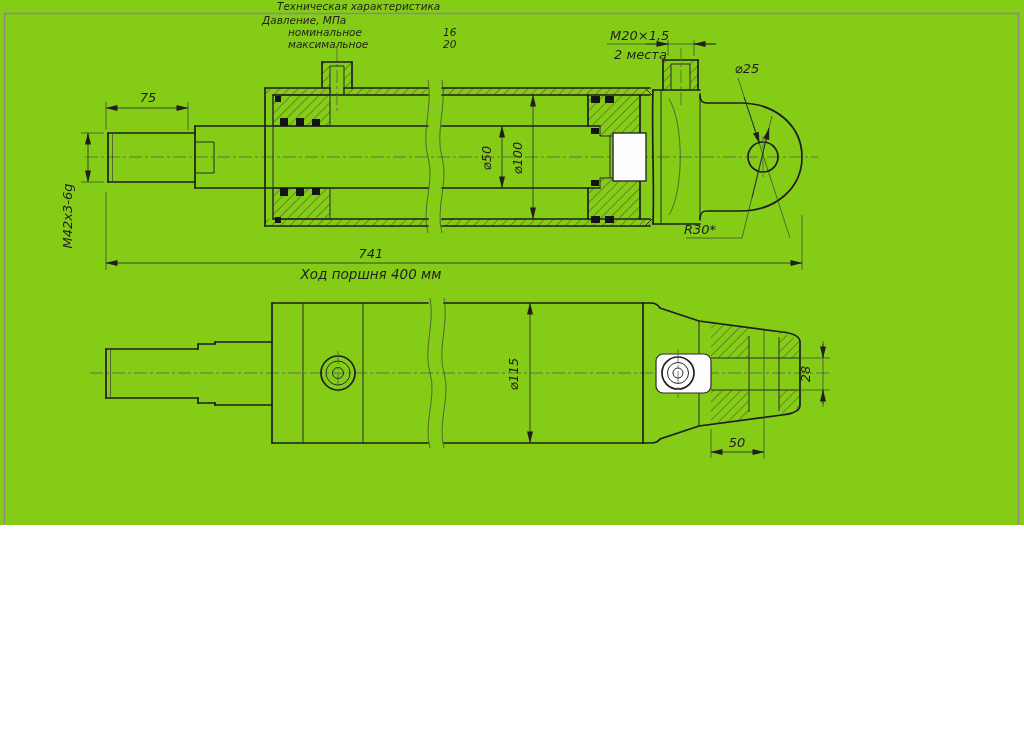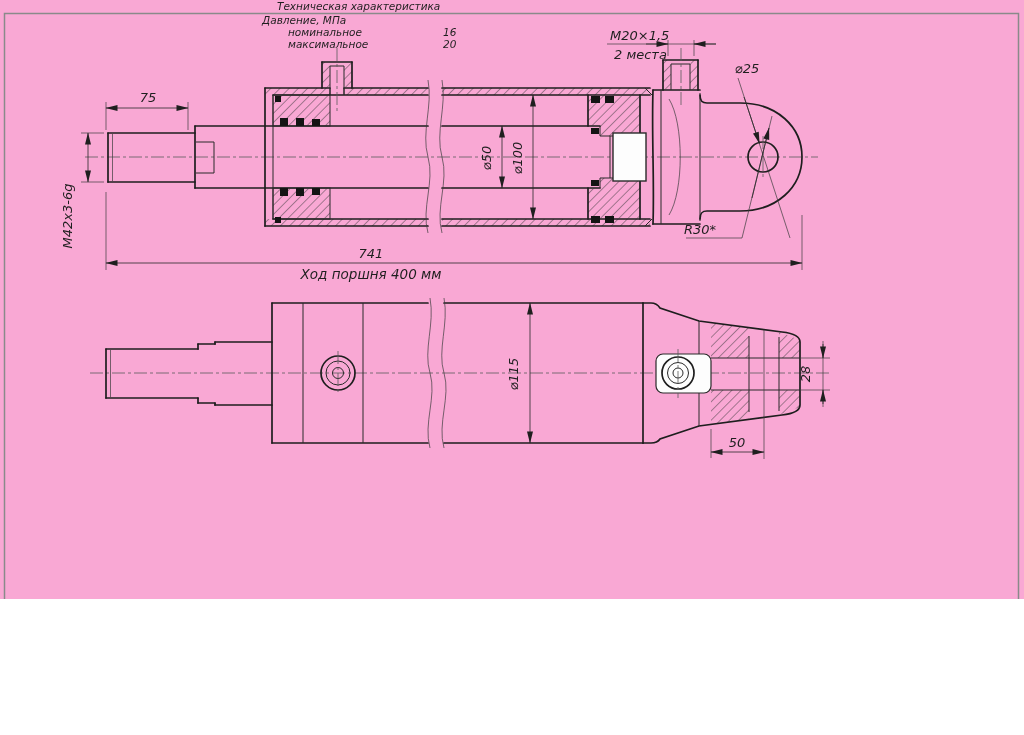--- a/index.html
+++ b/index.html
@@ -1,16 +1,16 @@
 <!DOCTYPE html>
 <html><head>
 <meta charset="utf-8">
 <style>
   html,body{margin:0;padding:0;background:#ffffff;}
-  .sheet{position:relative;width:1024px;height:599px;background:#f9a8d4;overflow:hidden;
+  .sheet{position:relative;width:1024px;height:525px;background:#84cc16;overflow:hidden;
          font-family:"DejaVu Sans",sans-serif;text-align:center;}
   svg{display:block}
   
   .s2{stroke:#1e1e1e;stroke-width:1.7;fill:none;stroke-linecap:round}
   .s1{stroke:#2a2a2a;stroke-width:1;fill:none}
   .s0{stroke:#3c3c3c;stroke-width:.7;fill:none}
   .cl{stroke:#5a5a5a;stroke-width:.8;stroke-dasharray:13 3 3 3;fill:none}
   .dim{stroke:#2a2a2a;stroke-width:.8;fill:none}
   .hp{fill:url(#hatch);stroke:none}
   .hpo{fill:url(#hatch);stroke:#2a2a2a;stroke-width:1}

